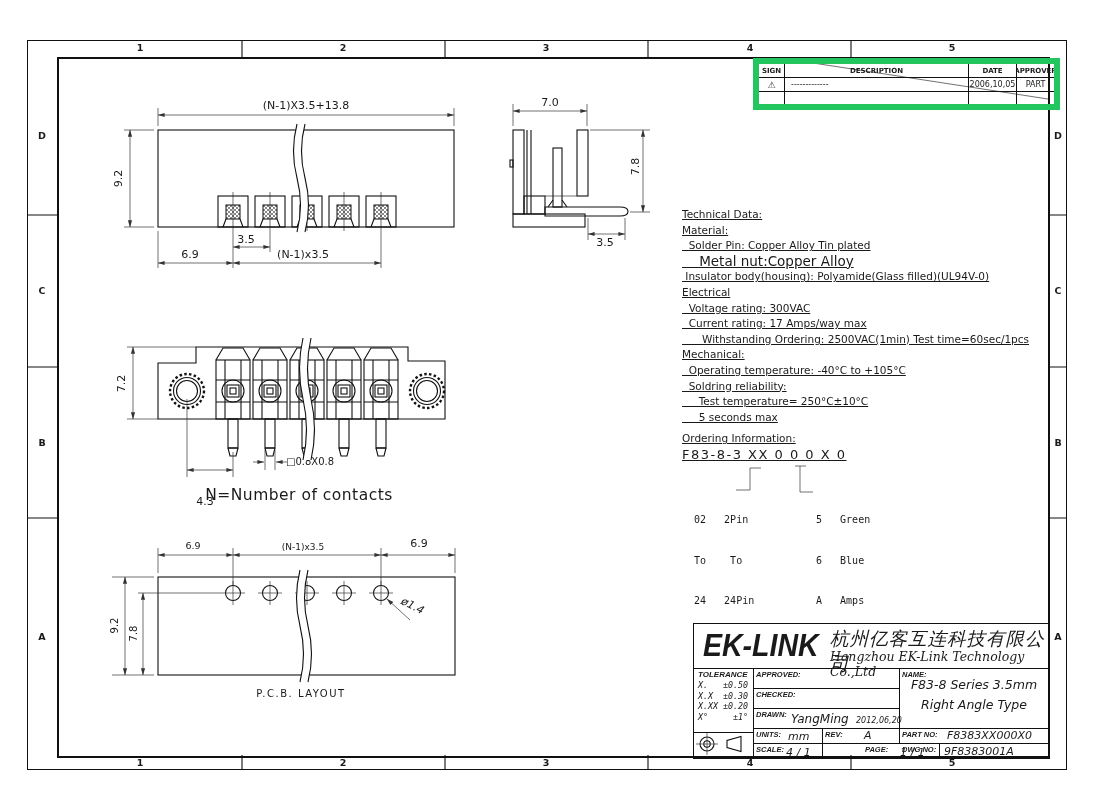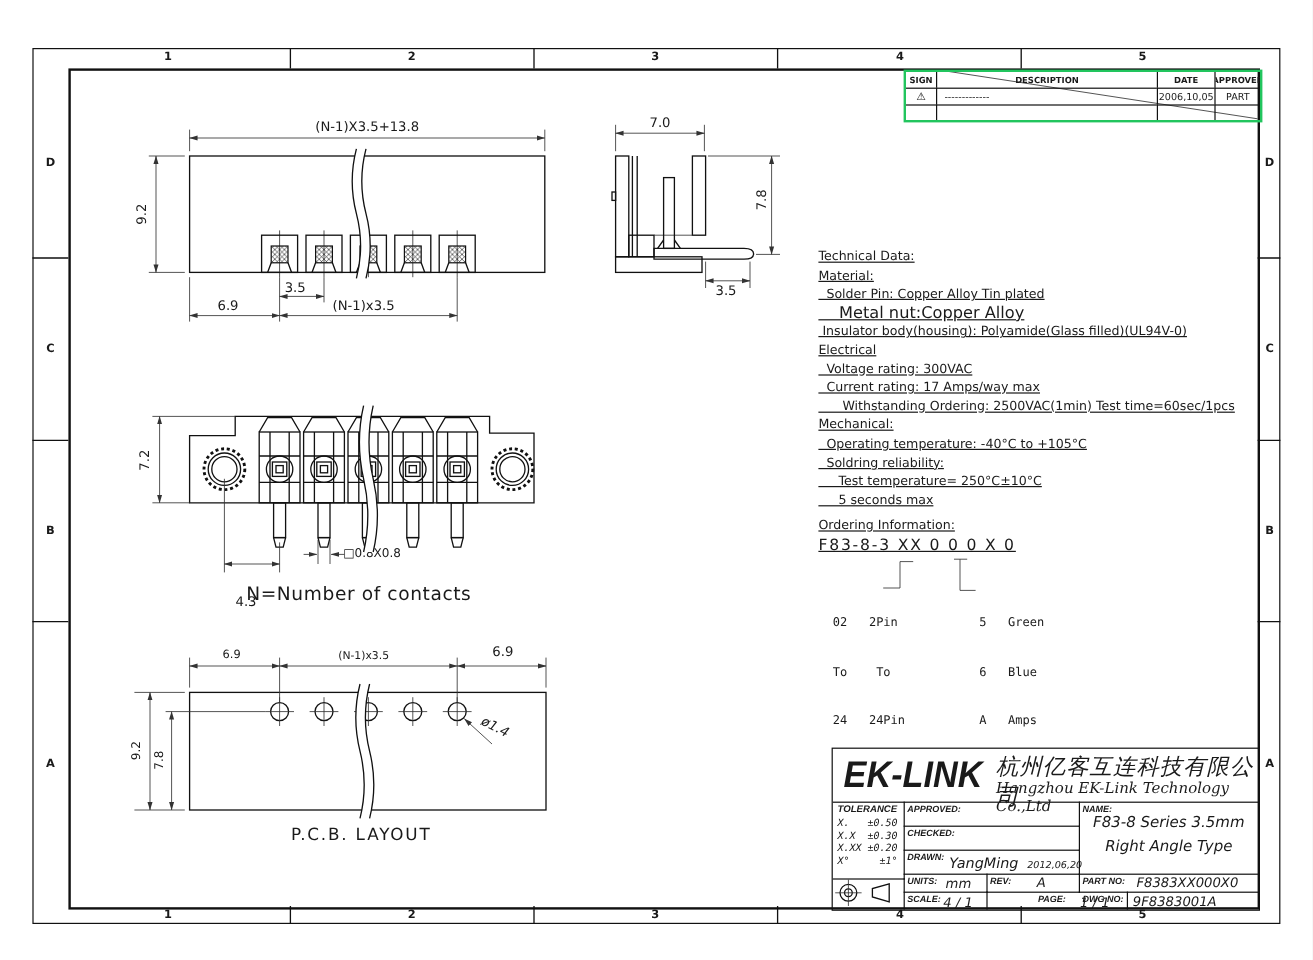--- a/index.html
+++ b/index.html
@@ -20,21 +20,21 @@
   .lbl{position:absolute;white-space:nowrap;text-align:center;font-size:11px;color:#1a1a1a;}
   .rot{transform:rotate(-90deg);}
   
   .tech{left:682px;top:207px;width:380px;text-decoration:underline;}
   .tl{height:15.6px;line-height:15.6px;font-size:10.5px;white-space:pre;}
   .tl.big{font-size:13.5px;}
   .tl.gap{margin-top:6px;}
   .tl.pn{font-size:13px;letter-spacing:1.5px;}
   .ord{font-family:"DejaVu Sans Mono",monospace;font-size:10px;line-height:13.5px;white-space:pre;}
   
-  .rev{left:753px;top:58px;width:295px;border:2px solid #22c55e;display:grid;
+  .rev{left:753px;top:58px;width:295px;border:6px solid #22c55e;display:grid;
        grid-template-columns:25px 184px 48px 38px;grid-template-rows:13px 14px 13px;background:transparent;}
   .rev div{border-left:1px solid #111;border-top:1px solid #111;overflow:hidden;
            display:flex;align-items:center;justify-content:center;}
   .rev div:nth-child(4n+1){border-left:none;}
   .rev div:nth-child(-n+4){border-top:none;}
   .rv-h{font-size:7px;font-weight:bold;}
   .rv-c{font-size:8px;}
   
   .tb{left:693px;top:623px;width:355px;height:134px;border:1.6px solid #111;}
   .tb .cell{position:absolute;border-color:#111;border-style:solid;border-width:0;}
@@ -277,21 +277,21 @@
   <span class="lbl" style="left:185px;top:455px;width:40px;margin-top:40px;">4.3</span>
   <span class="lbl" style="left:286px;top:456px;width:70px;text-align:left;font-size:10px;">□0.8X0.8</span>
   <span class="lbl" style="left:199px;top:486px;width:200px;font-size:15.5px;letter-spacing:.5px;">N=Number of contacts</span>
 
   <span class="lbl" style="left:173px;top:540px;width:40px;font-size:9.5px;">6.9</span>
   <span class="lbl" style="left:258px;top:542px;width:90px;font-size:9px;">(N-1)x3.5</span>
   <span class="lbl" style="left:399px;top:537px;width:40px;">6.9</span>
   <span class="lbl rot" style="left:94px;top:620px;width:40px;font-size:10px;">9.2</span>
   <span class="lbl rot" style="left:113px;top:628px;width:40px;font-size:10px;">7.8</span>
   <span class="lbl" style="left:396px;top:590px;width:44px;transform:rotate(27deg);transform-origin:left top;font-style:italic;">ø1.4</span>
-  <span class="lbl" style="left:201px;top:688px;width:200px;font-size:14px;letter-spacing:1.5px;">P.C.B. LAYOUT</span>
+  <span class="lbl" style="left:201px;top:688px;width:200px;font-size:10px;letter-spacing:1.5px;">P.C.B. LAYOUT</span>
 
   <div class="abs tb" style="z-index:2;font-style:italic;">
     <div class="cell" style="left:0;top:0;width:100%;height:44px;border-bottom-width:1.4px;">
       <span class="abs logo" style="left:9px;top:4px;">EK-LINK</span>
       <span class="abs cn" style="left:136px;top:2px;">杭州亿客互连科技有限公司</span>
       <span class="abs en" style="left:136px;top:25px;">Hangzhou EK-Link Technology Co.,Ltd</span>
     </div>
     <div class="cell" style="left:0;top:44px;width:59px;height:64px;border-right-width:1.2px;border-bottom-width:1.2px;">
       <div class="tb-label" style="padding:2px 0 1px 4px;font-size:8px;">TOLERANCE</div>
       <div class="tol-row" style="padding-left:4px;">X.   ±0.50</div>

